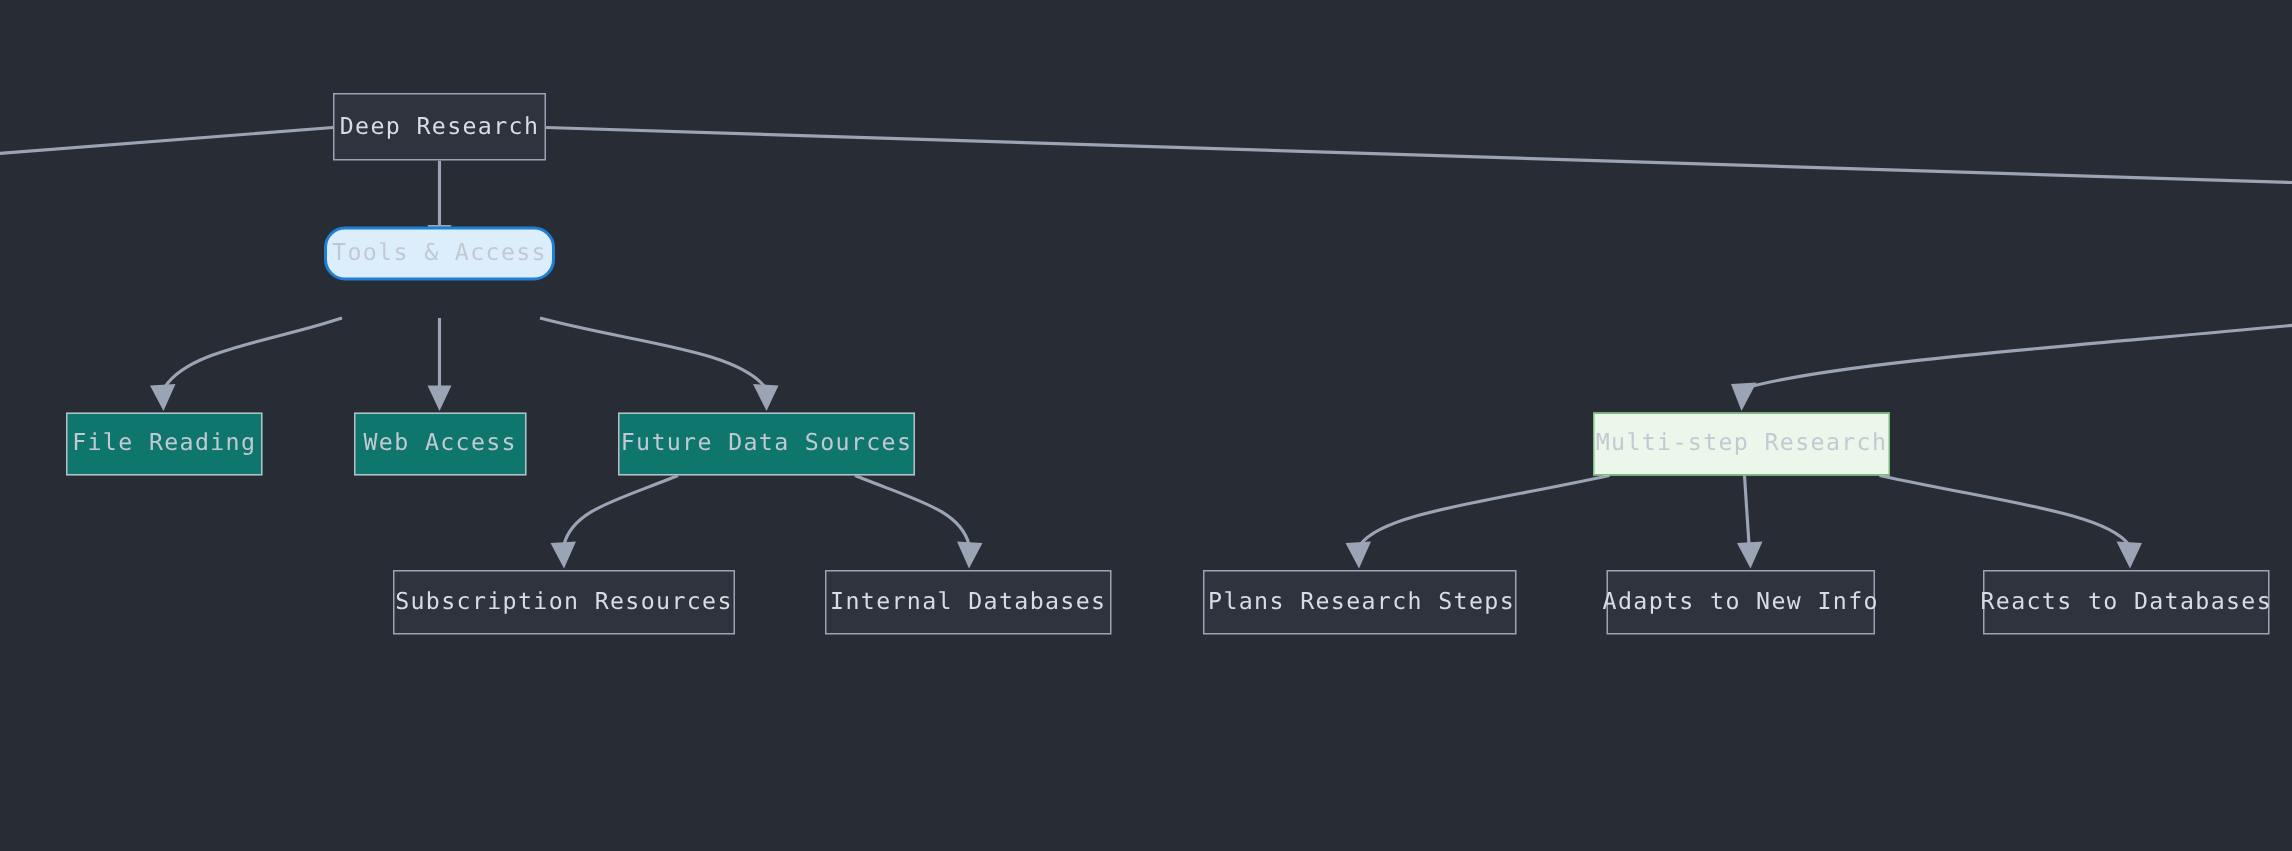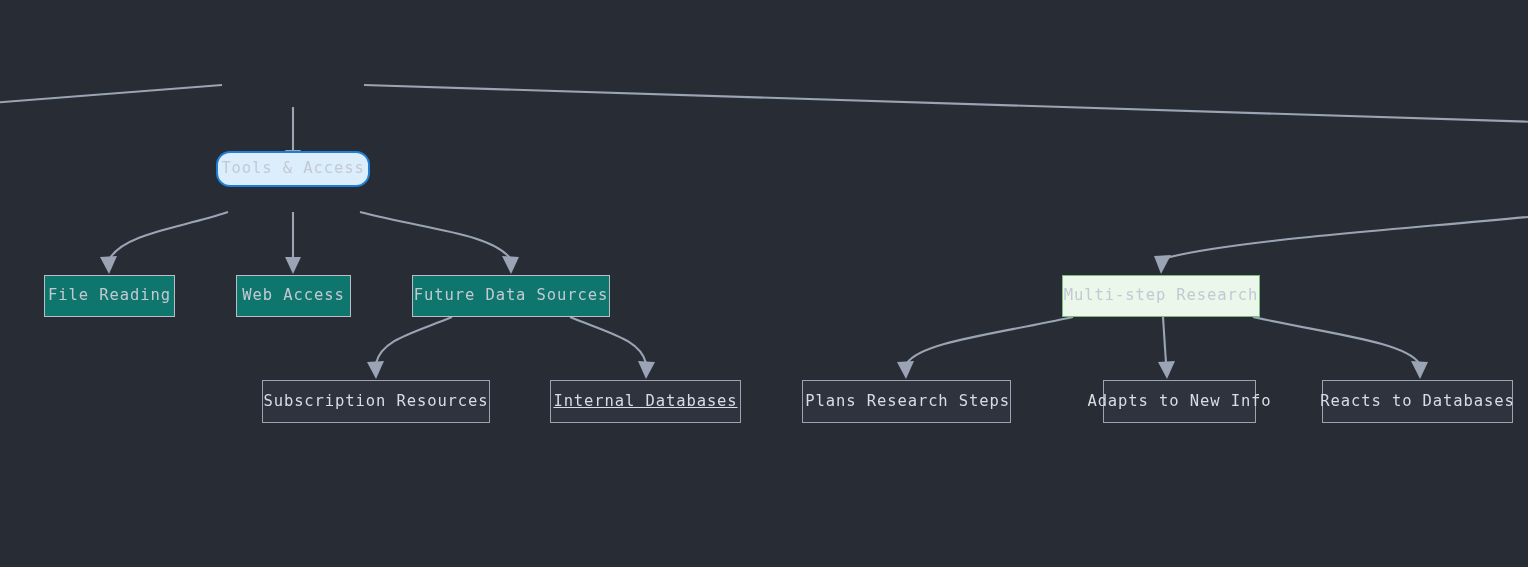--- a/index.html
+++ b/index.html
@@ -104,20 +104,23 @@
     <path class="edge-path" d="M 1073 317 C 990 335, 922 342, 907 363"></path>
     <polygon class="arrow-head" points="906,379 897,362, 914,361"></polygon>
 
     <path class="edge-path" d="M 1163 317 L 1166 363"></path>
     <polygon class="arrow-head" points="1167,379 1158,362, 1175,361"></polygon>
 
     <path class="edge-path" d="M 1253 317 C 1336 335, 1404 342, 1419 363"></path>
     <polygon class="arrow-head" points="1420,379 1411,361, 1428,362"></polygon>
   </svg>
 
+  <div class="node dark" style="left:222px; top:62px; width:142px; height:45px;">
+    <span>Deep Research</span>
+  </div>
 
   <div class="node blue" style="left:216px; top:151px; width:154px; height:36px;border-radius:14px;">
     <span>Tools &amp; Access</span>
   </div>
 
   <div class="node light" style="left:44px; top:275px; width:131px; height:42px;">
     <span>File Reading</span>
   </div>
 
   <div class="node light" style="left:236px; top:275px; width:115px; height:42px;">
@@ -125,33 +128,33 @@
   </div>
 
   <div class="node dark" style="left:262px; top:380px; width:228px; height:43px;">
     <span>Subscription Resources</span>
   </div>
 
   <div class="node light" style="left:412px; top:275px; width:198px; height:42px;">
     <span>Future Data Sources</span>
   </div>
 
-  <div class="node dark" style="left:550px; top:380px; width:191px; height:43px;text-decoration:underline;">
+  <div class="node dark" style="left:550px; top:380px; width:191px; height:43px;">
     <span>Internal Databases</span>
   </div>
 
   <div class="node green" style="left:1062px; top:275px; width:198px; height:42px;">
     <span>Multi-step Research</span>
   </div>
 
   <div class="node dark" style="left:802px; top:380px; width:209px; height:43px;justify-content:flex-end;">
     <span>Plans Research Steps</span>
   </div>
 
-  <div class="node dark" style="left:1071px; top:380px; width:153px; height:43px;margin-left:32px;">
+  <div class="node dark" style="left:1071px; top:380px; width:179px; height:43px;">
     <span>Adapts to New Info</span>
   </div>
 
   <div class="node dark" style="left:1322px; top:380px; width:191px; height:43px;">
     <span>Reacts to Databases</span>
   </div>
 
 </div>
 
 </body></html>

